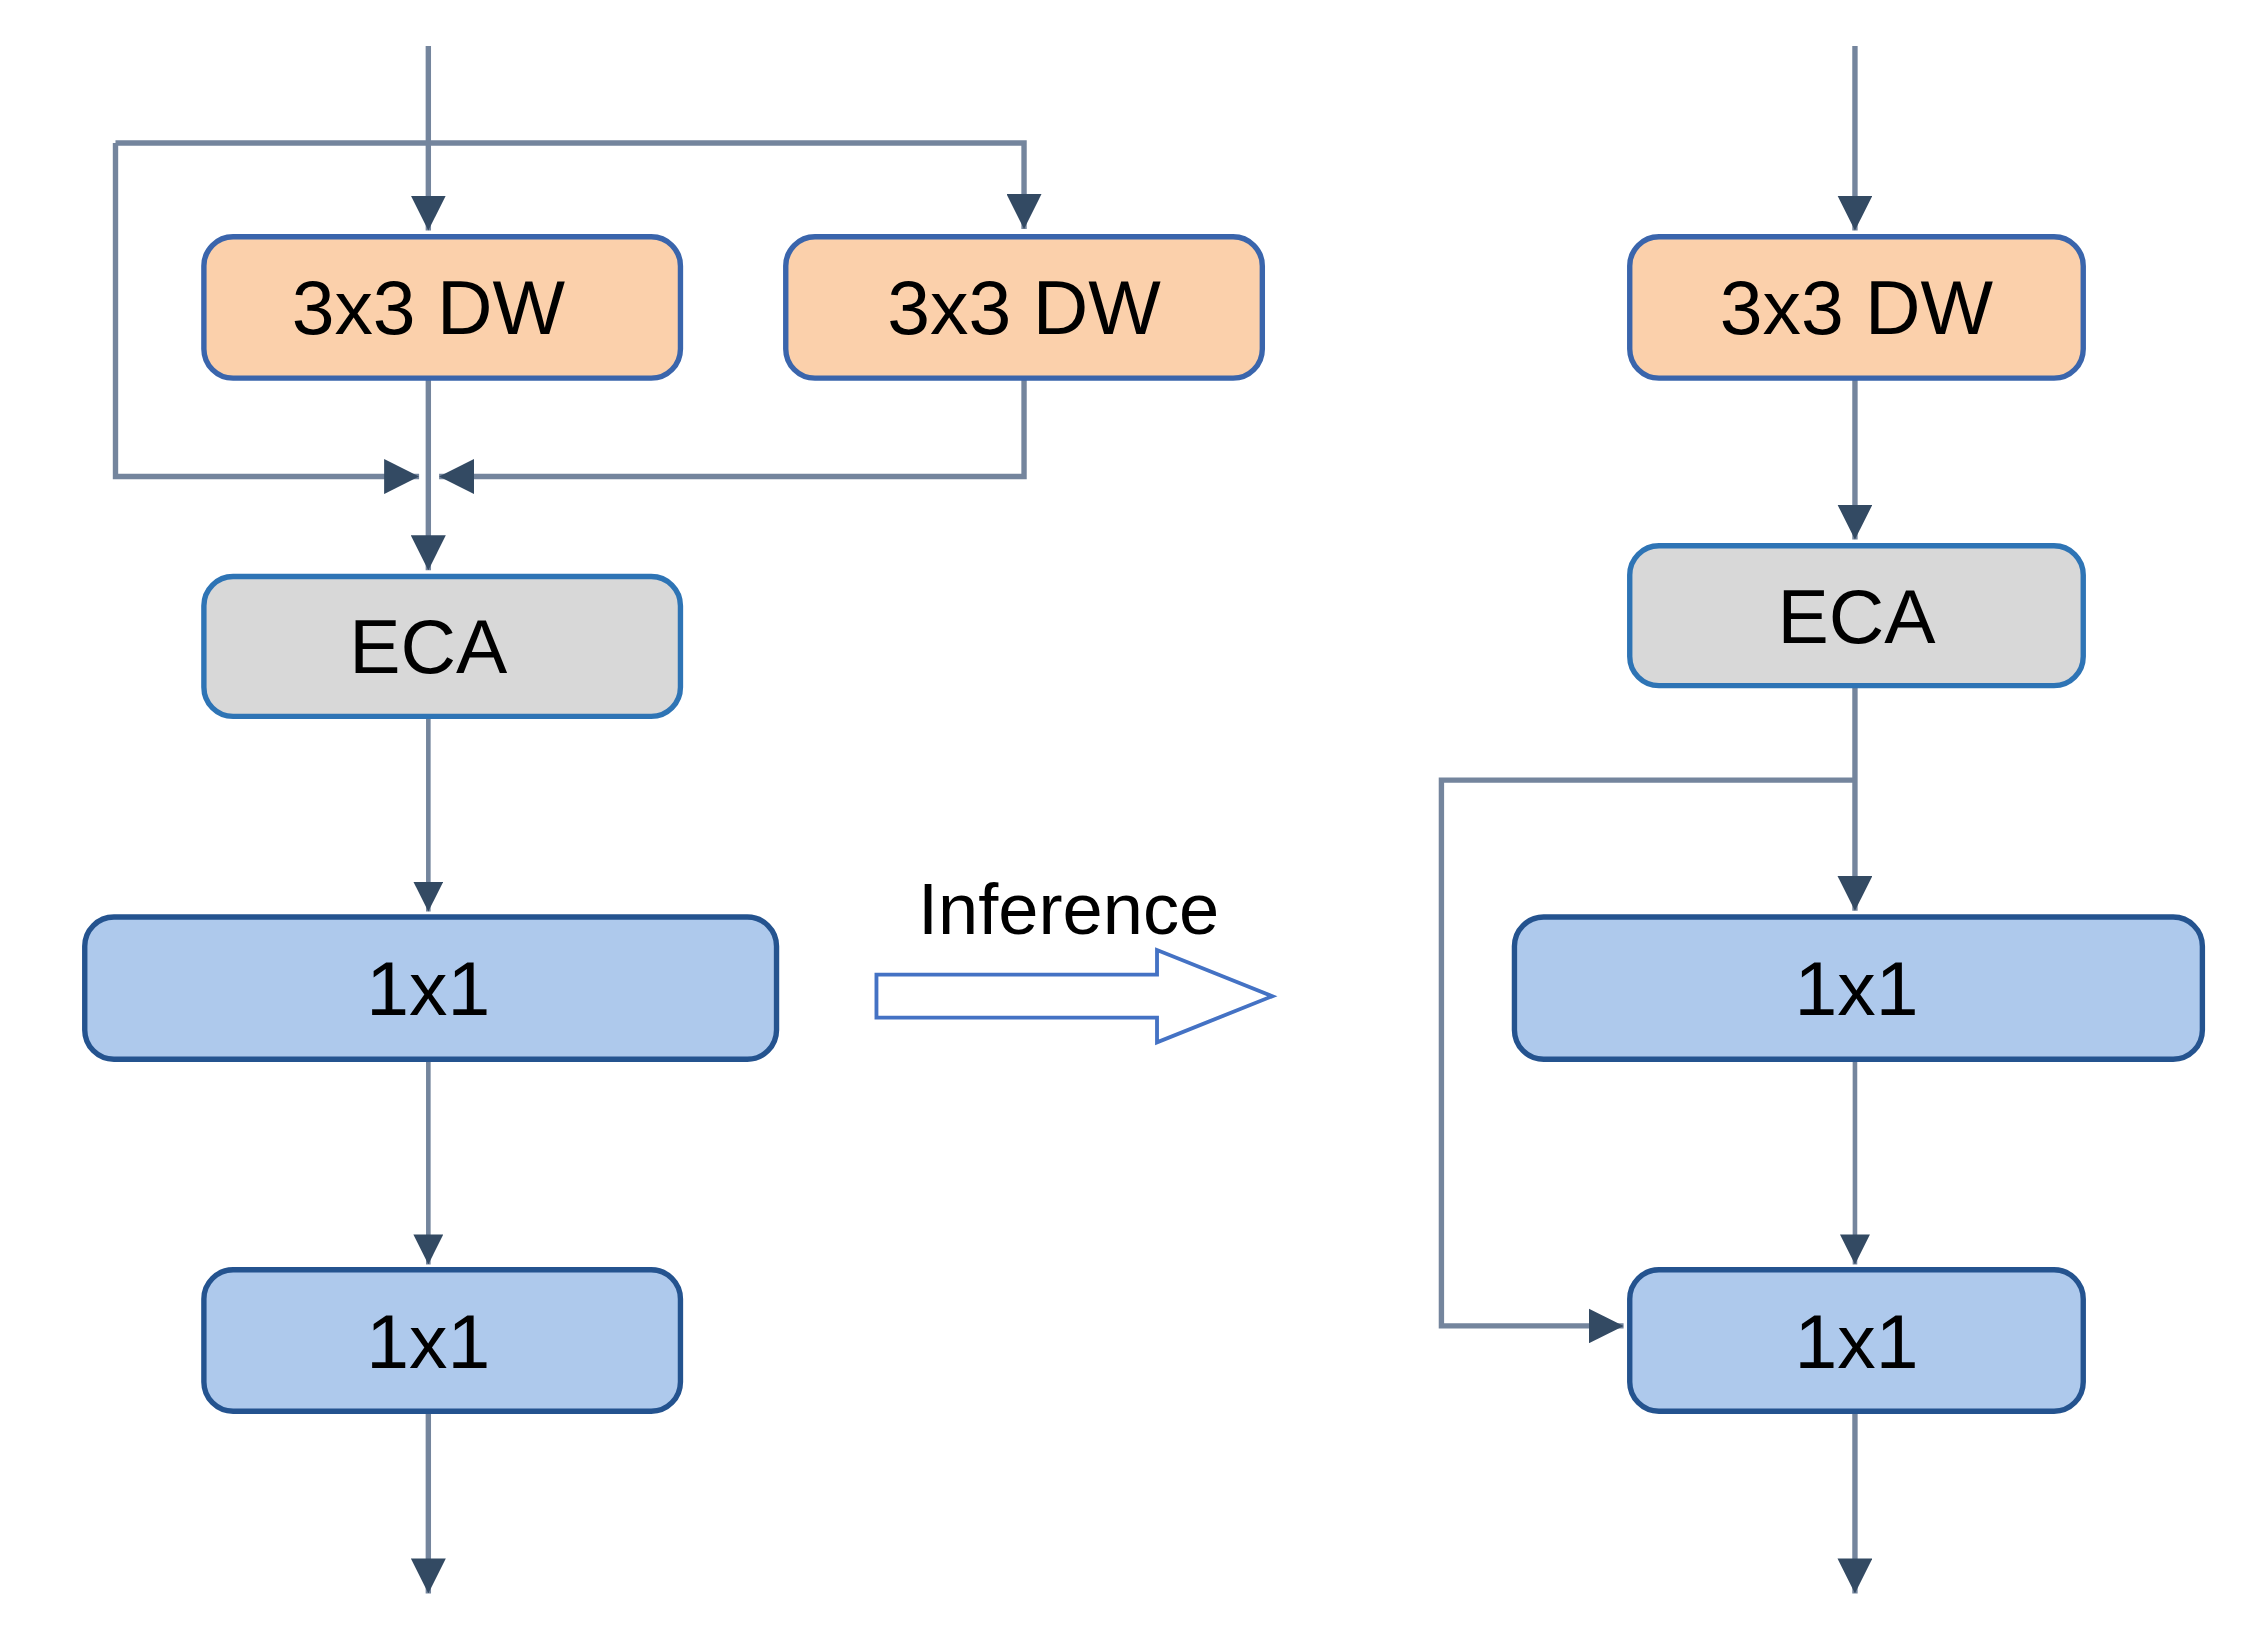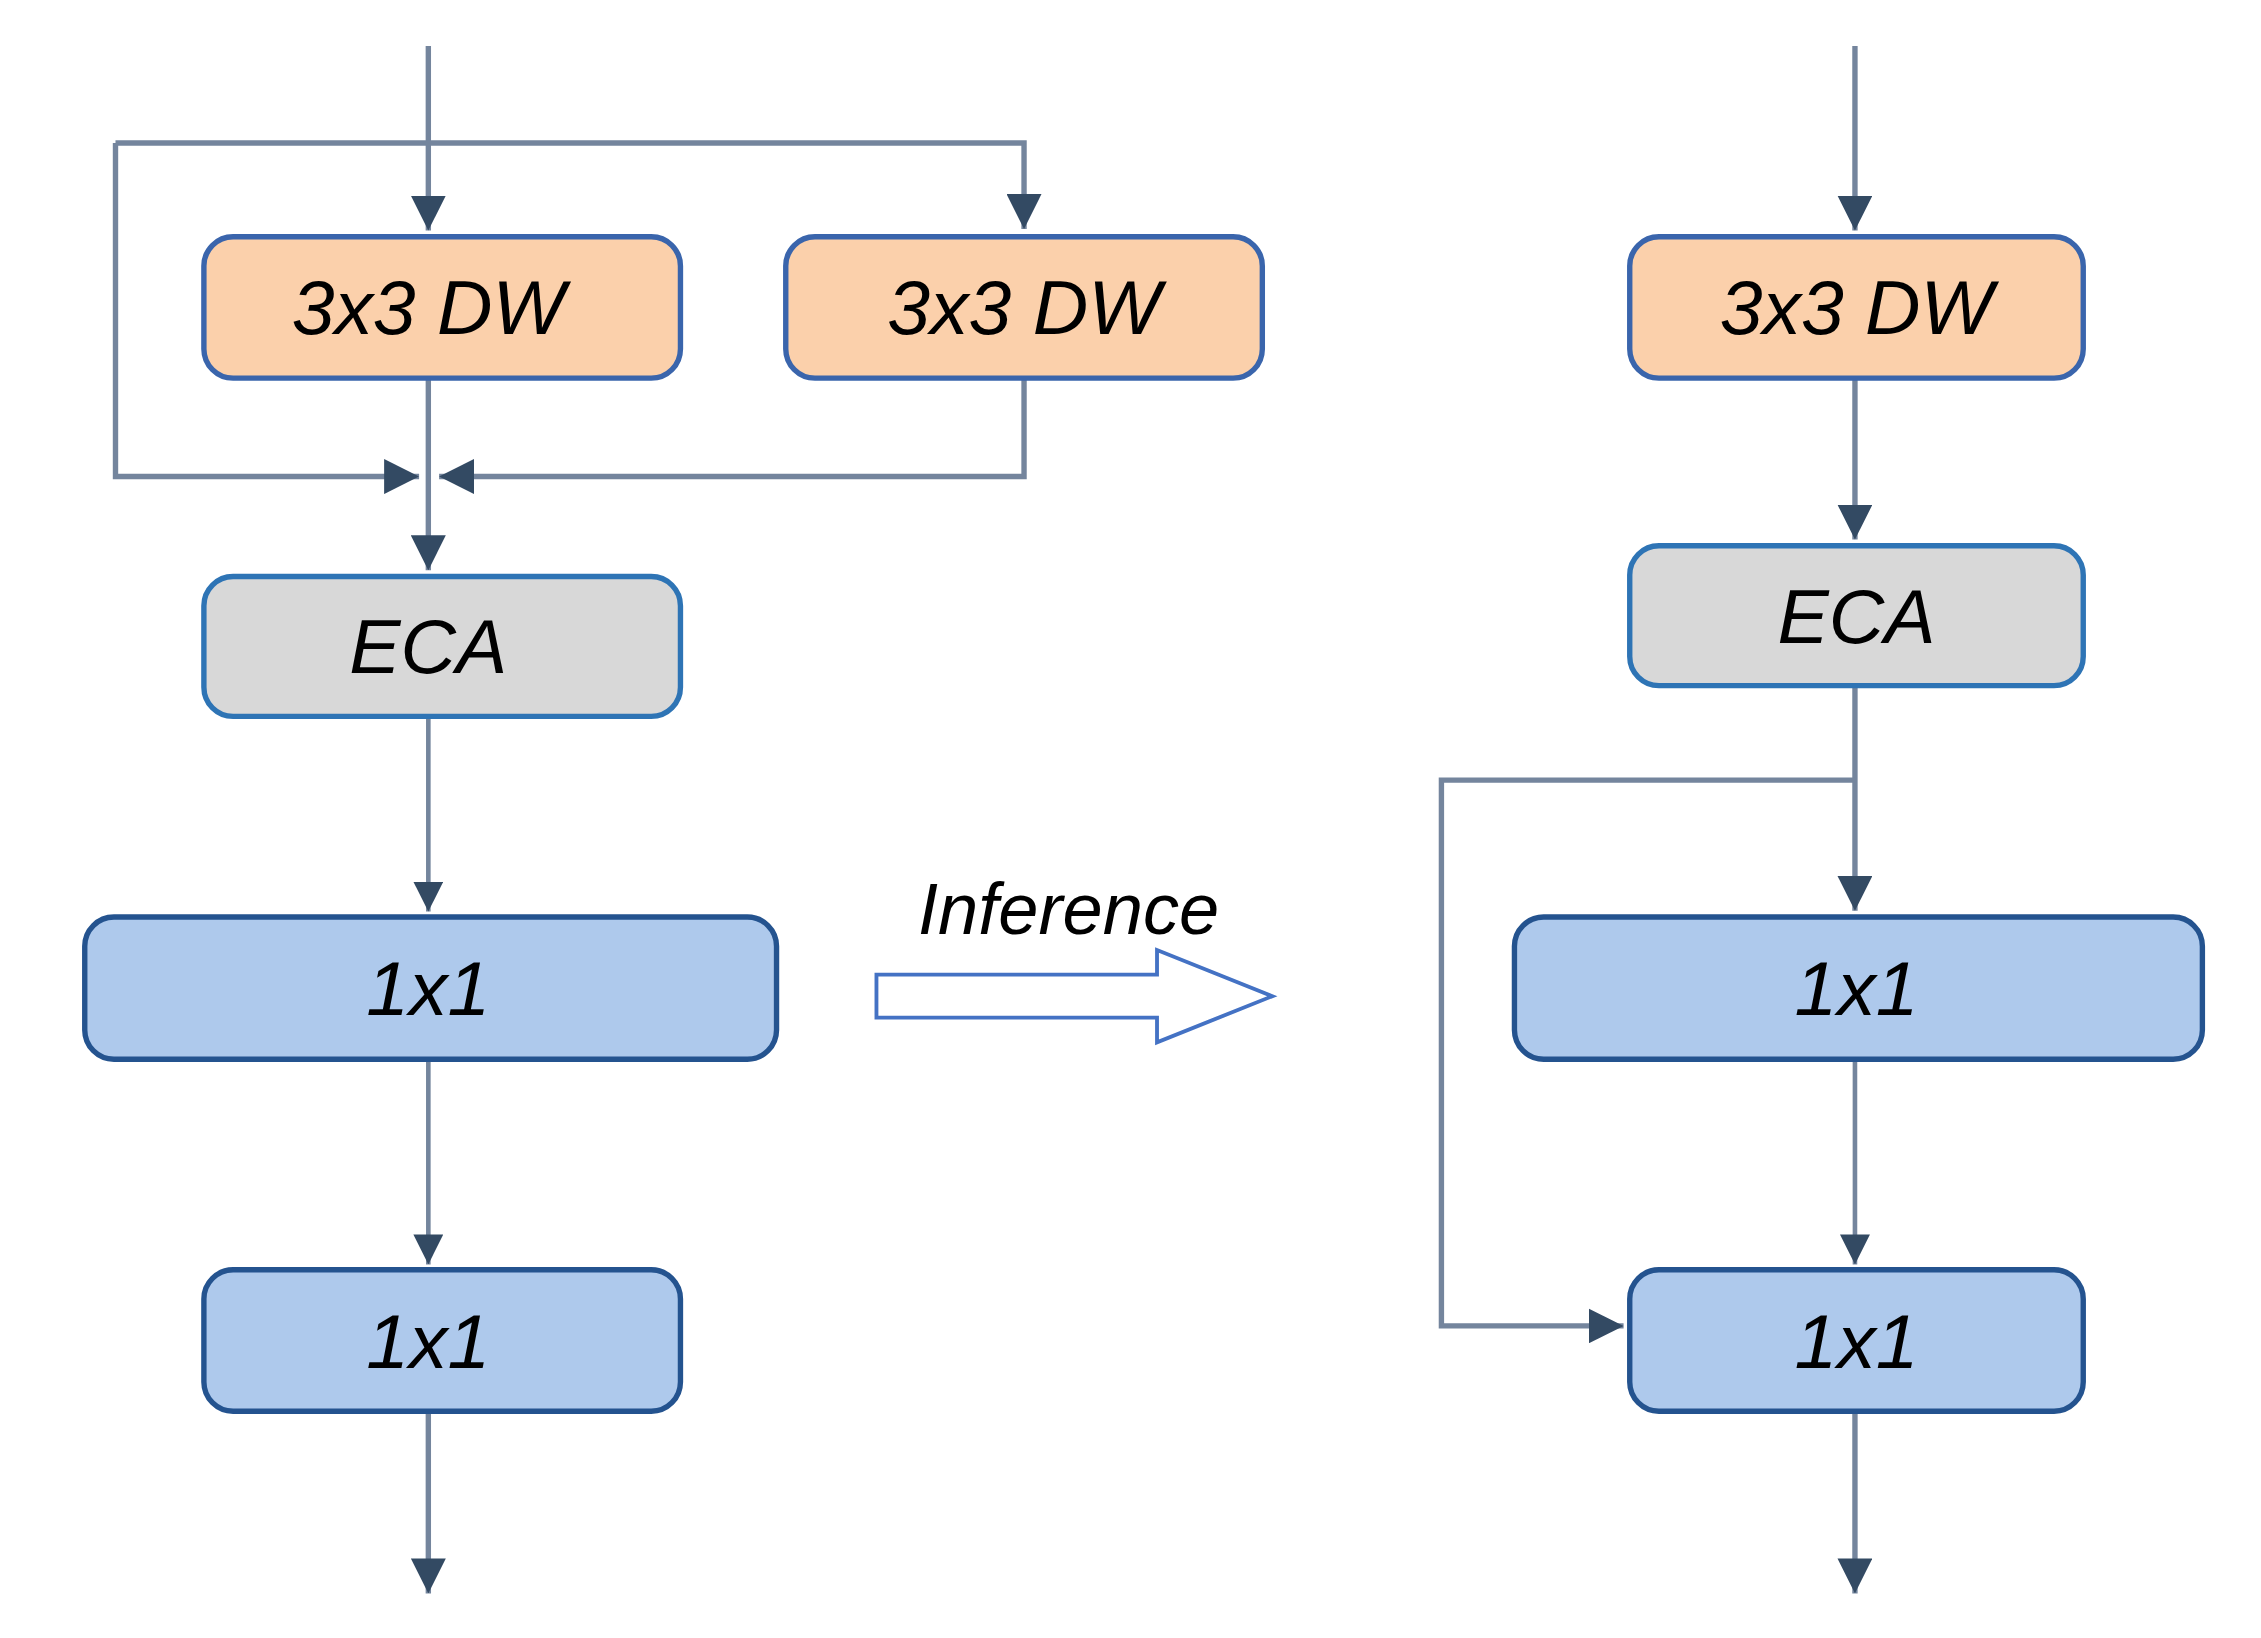--- a/index.html
+++ b/index.html
@@ -5,21 +5,20 @@
   html, body {
     margin: 0;
     padding: 0;
     background: #ffffff;
   }
   .figure-wrap {
     width: 2261px;
     height: 1638px;
     background: #ffffff;
     overflow: hidden;
-    font-style: italic;
   }
   svg { display: block; }
   .node-label {
     font-family: "Liberation Sans", sans-serif;
     font-weight: 400;
   }
   .transition-label {
     font-family: "Liberation Sans", sans-serif;
     font-weight: 400;
   }

